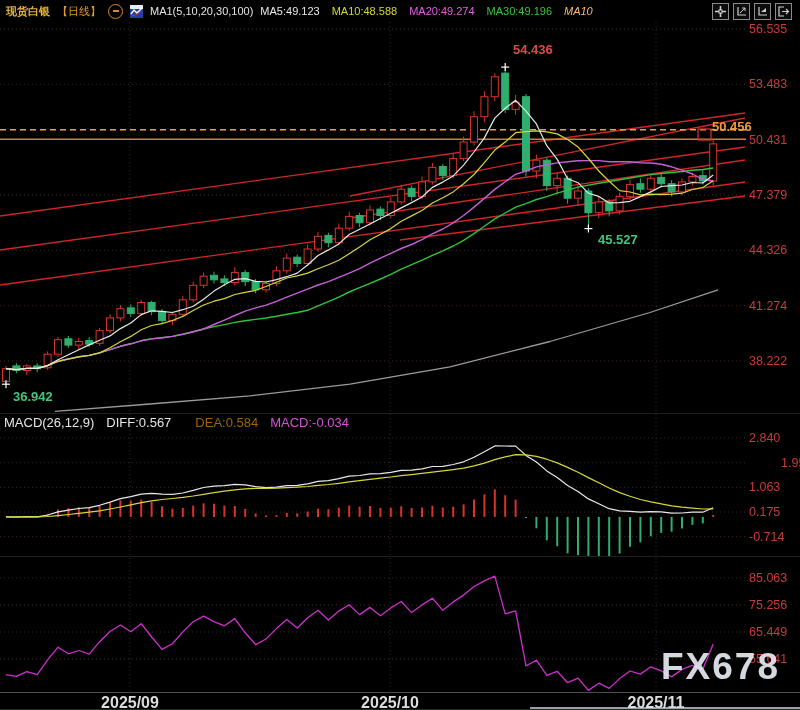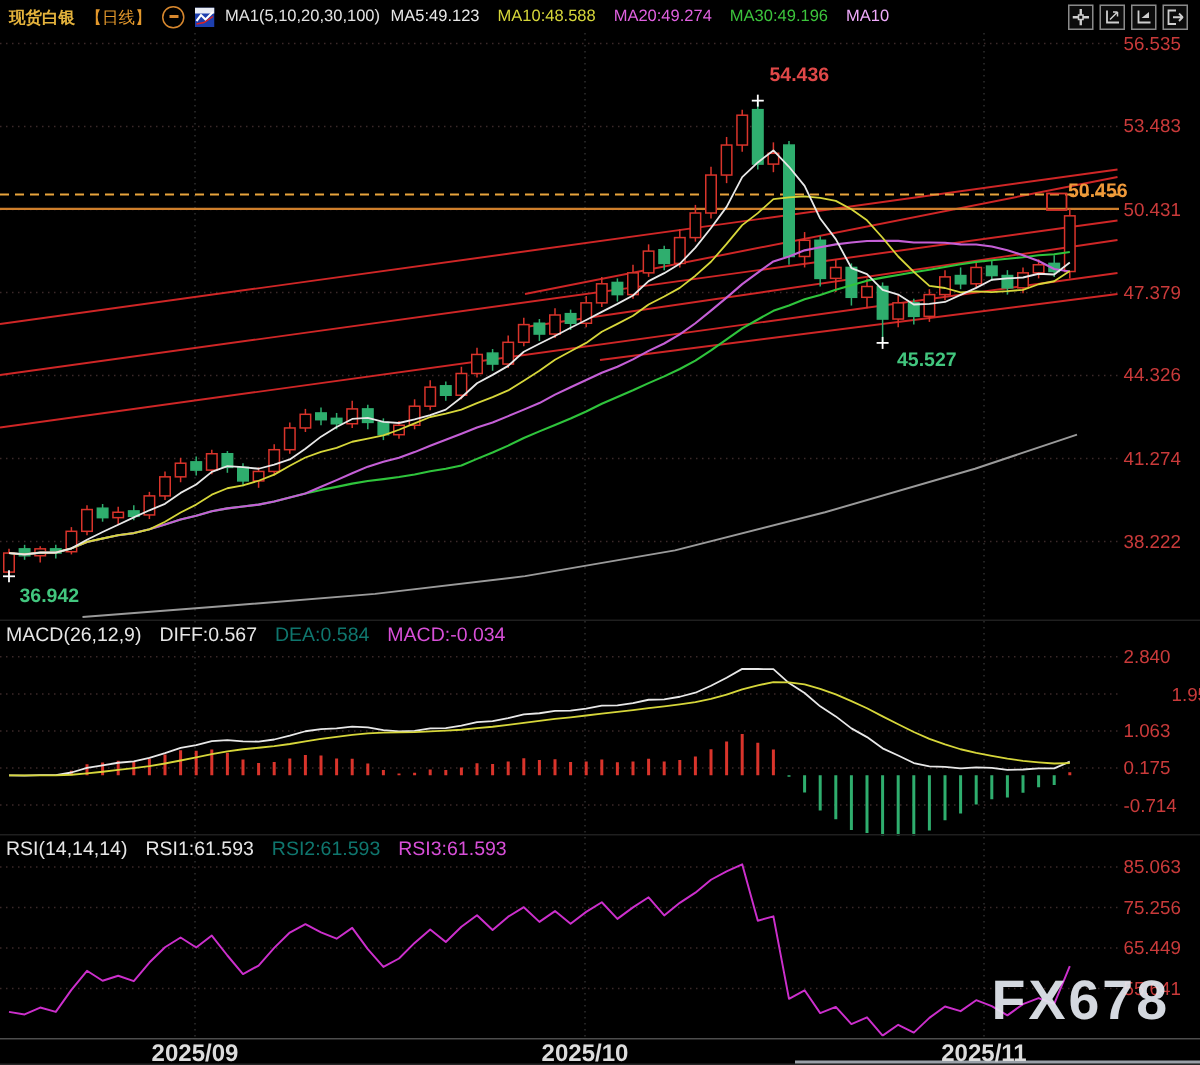--- a/index.html
+++ b/index.html
@@ -16,21 +16,21 @@
   .t-ma{color:#e2e2e2;}
   #ma-values{display:flex;gap:12px;}
   .toolbar{position:absolute;right:8px;top:3px;display:flex;gap:4px;z-index:6;}
   .tool{width:15px;height:15px;border:1px solid #8a8a8a;background:#0c0c0c;display:flex;align-items:center;justify-content:center;cursor:pointer;}
   
   .axis-label{position:absolute;left:749px;color:#c93a3a;font-size:12.5px;z-index:4;}
   .xlabel{position:absolute;top:694px;width:70px;text-align:center;color:#dcdcdc;font-size:16px;font-weight:600;z-index:4;}
   
   .panel-hdr{position:absolute;left:4px;height:16px;display:flex;gap:12px;font-size:13px;white-space:nowrap;z-index:5;}
   .c-white{color:#e6e6e6;}
-  .c-yellow{color:#0f766e;}
+  .c-yellow{color:#a16207;margin-left:12px;}
   .c-magenta{color:#d84fd8;}
   
   .ann{position:absolute;font-size:13px;font-weight:700;z-index:4;}
   .ann-red{color:#e04848;}
   .ann-green{color:#42c67e;}
   .ann-orange{color:#f09a3a;}
   .sep{position:absolute;left:0;width:800px;height:1px;z-index:3;}
   #watermark{position:absolute;left:661px;top:646px;font-size:37px;font-weight:600;letter-spacing:2px;color:#e7ebf2;opacity:.92;z-index:6;}
   #scrollbar{position:absolute;left:530px;top:707px;width:270px;height:2px;background:#9aa0a8;z-index:4;}
 </style>
@@ -306,21 +306,21 @@
       <rect x="0" y="0" width="13" height="4" fill="#e8ecf4"></rect>
       <polyline points="1,9 4,5 7,8 12,3" fill="none" stroke="#ffffff" stroke-width="1.4"></polyline>
       <polyline points="1,11 6,10 12,6" fill="none" stroke="#d22" stroke-width="1"></polyline>
     </svg>
     <span class="t-ma">MA1(5,10,20,30,100)</span>
     <span id="ma-values">
         <span style="color: rgb(232, 232, 232);">MA5:49.123</span>
         <span style="color: rgb(214, 214, 58);">MA10:48.588</span>
         <span style="color: rgb(224, 96, 224);">MA20:49.274</span>
         <span style="color: rgb(60, 196, 60);">MA30:49.196</span>
-        <span style="color: #f0abfc;">MA10</span>
+        <span style="color: #fdba74; font-style: italic;">MA10</span>
       </span>
   </div>
 
   <div class="toolbar">
     <span class="tool">
       <svg width="11" height="11" viewBox="0 0 11 11">
           <path d="M5.5 0v11M0 5.5h11" stroke="#cfcfcf" stroke-width="1.6"></path>
           <rect x="4" y="4" width="3" height="3" fill="#0c0c0c" stroke="#cfcfcf" stroke-width="1"></rect>
         </svg>
     </span>
@@ -349,26 +349,20 @@
   <div class="ann ann-green" style="left:13px;top:389px;">36.942</div>
   <div class="ann ann-orange" style="left:712px;top:119px;">50.456</div>
 
   <div class="panel-hdr" style="top:415px;">
     <span class="c-white">MACD(26,12,9)</span>
     <span class="c-white">DIFF:0.567</span>
     <span class="c-yellow">DEA:0.584</span>
     <span class="c-magenta">MACD:-0.034</span>
   </div>
 
-  <div class="panel-hdr" style="top:558px;">
-    <span class="c-white">RSI(14,14,14)</span>
-    <span class="c-white">RSI1:61.593</span>
-    <span class="c-yellow">RSI2:61.593</span>
-    <span class="c-magenta">RSI3:61.593</span>
-  </div>
 
   <div class="sep" style="top:413px;background:#1f1f1f;"></div>
   <div class="sep" style="top:556px;background:#1f1f1f;"></div>
   <div class="sep" style="top:692px;background:#4d4d4d;"></div>
   <div class="sep" style="top:709px;background:#262626;"></div>
   <div id="scrollbar"></div>
 
   <div id="watermark">FX678</div>
 <div class="axis-label" style="top: 22px;">56.535</div>
     <div class="axis-label" style="top: 77.3px;">53.483</div>

